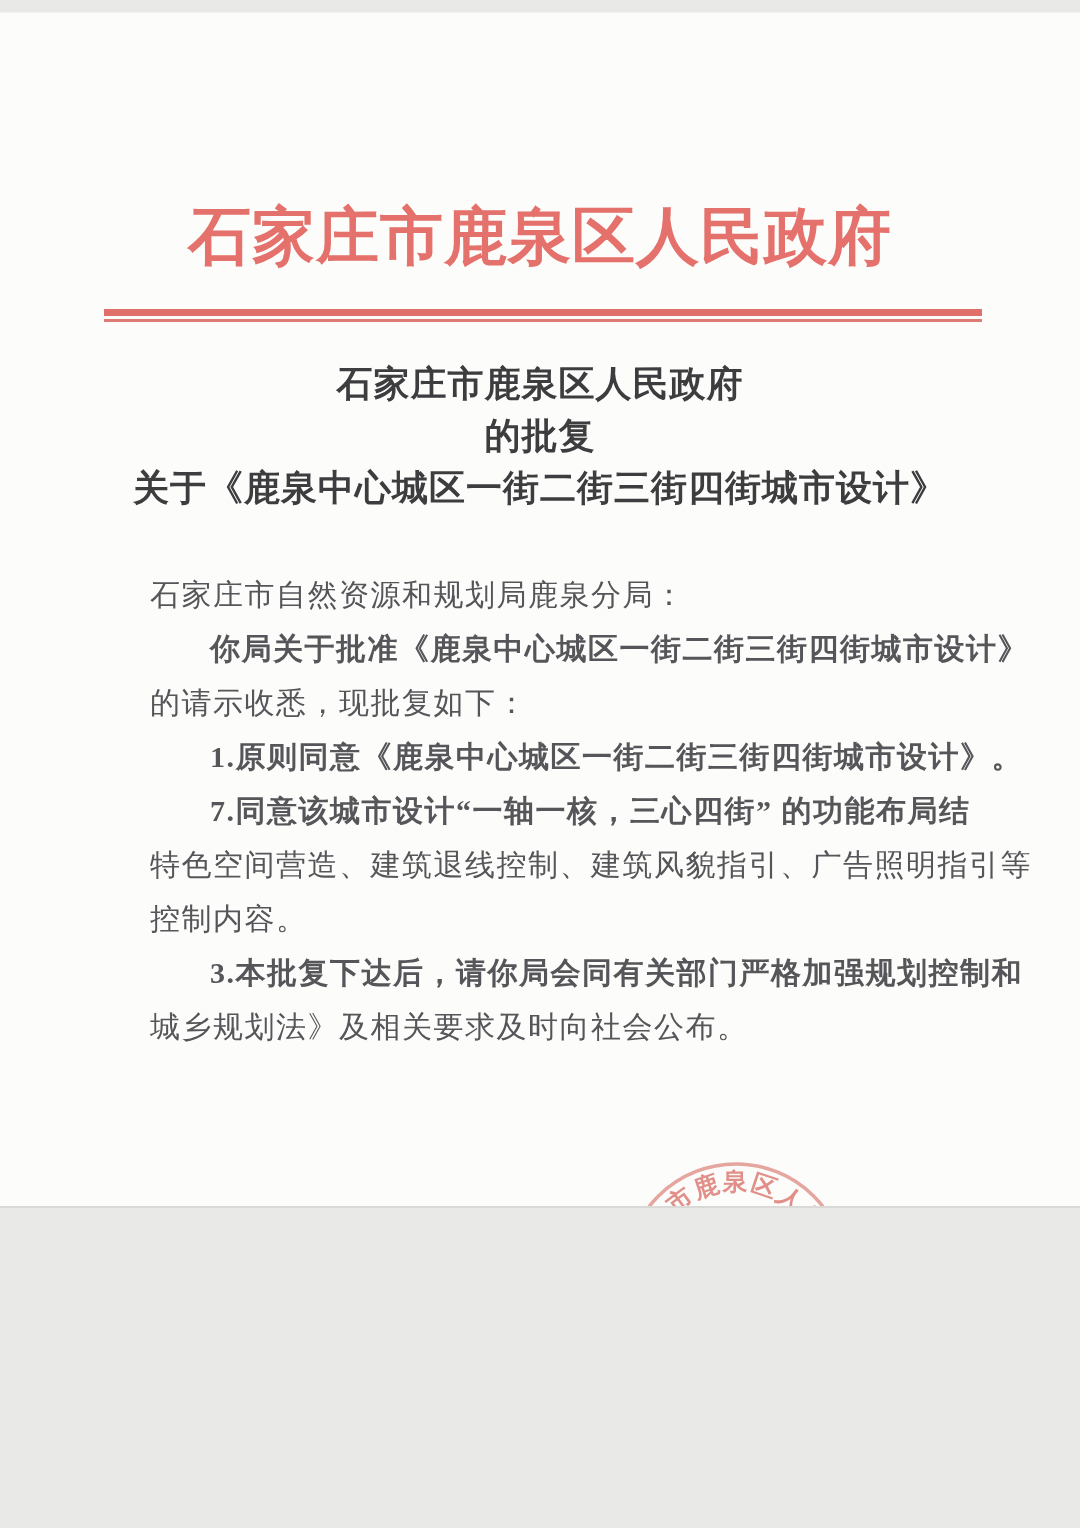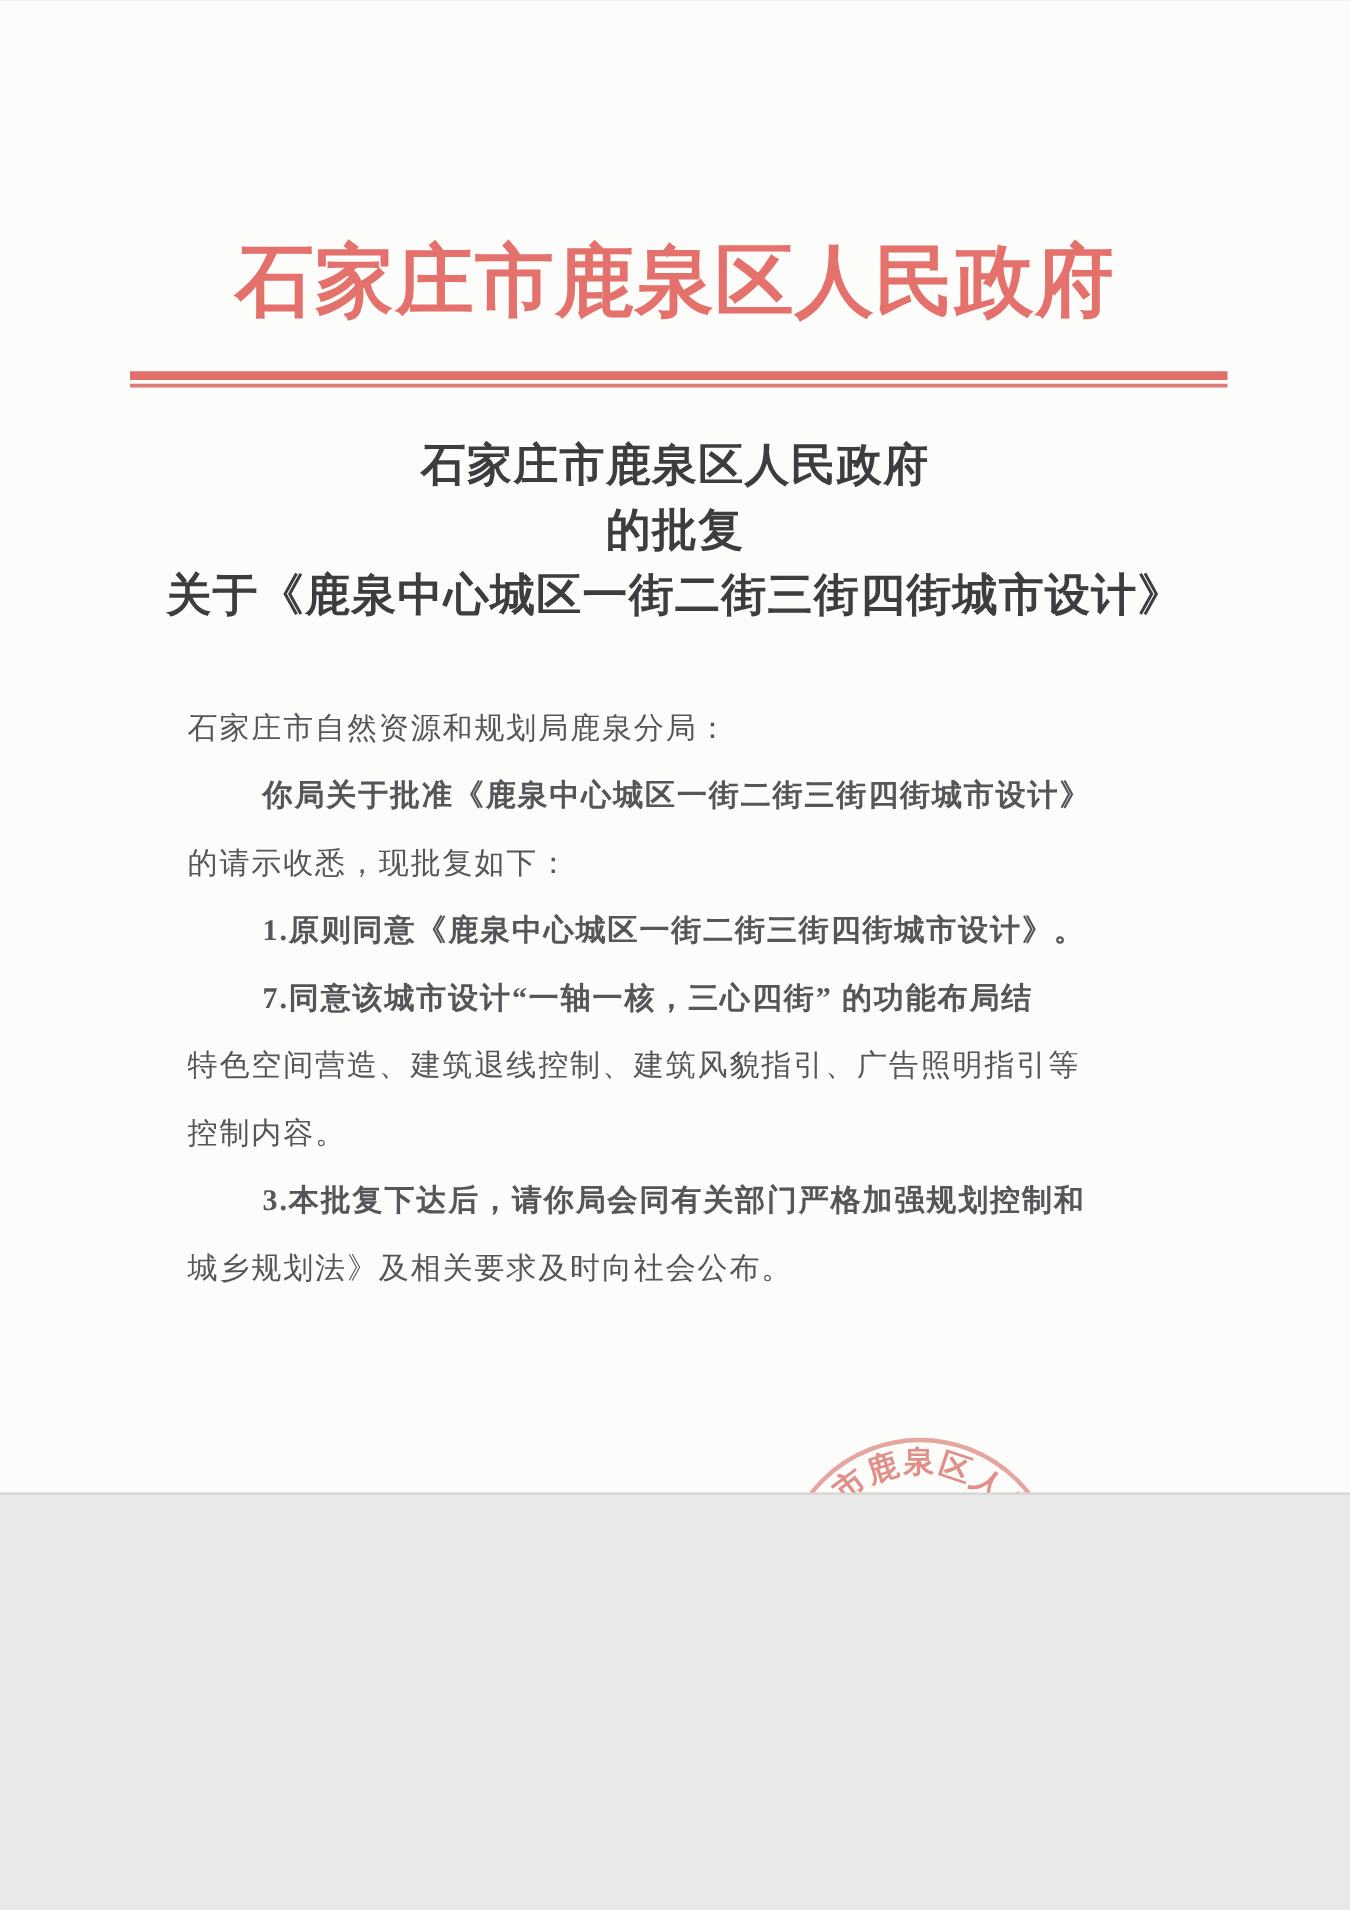--- a/index.html
+++ b/index.html
@@ -4,21 +4,21 @@
 <style>
   html, body {
     margin: 0;
     padding: 0;
     background: #e9e9e7;
   }
   .page {
     position: relative;
     width: 1080px;
     height: 1196px;
-    margin: 0 auto;
+    margin: 12px auto;
     background: #fcfcfa;
     overflow: hidden;
     font-family: "Liberation Serif", "DejaVu Serif", serif;
     box-shadow: inset 0 -2px 0 #dcdcda, inset 0 1px 0 #f1f1ef;
   }
 
   
   .letterhead-title {
     position: absolute;
     top: 182px;
@@ -63,21 +63,21 @@
     white-space: nowrap;
   }
 
   
   .doc-body {
     position: absolute;
     top: 556px;
     left: 150px;
     width: 812px;
     color: #56565a;
-    font-size: 24px;
+    font-size: 30px;
     line-height: 54px;
     letter-spacing: 1.5px;
     white-space: nowrap;
   }
   .doc-body .line.indent {
     padding-left: 60px;
     font-weight: bold;
   }
 
   

